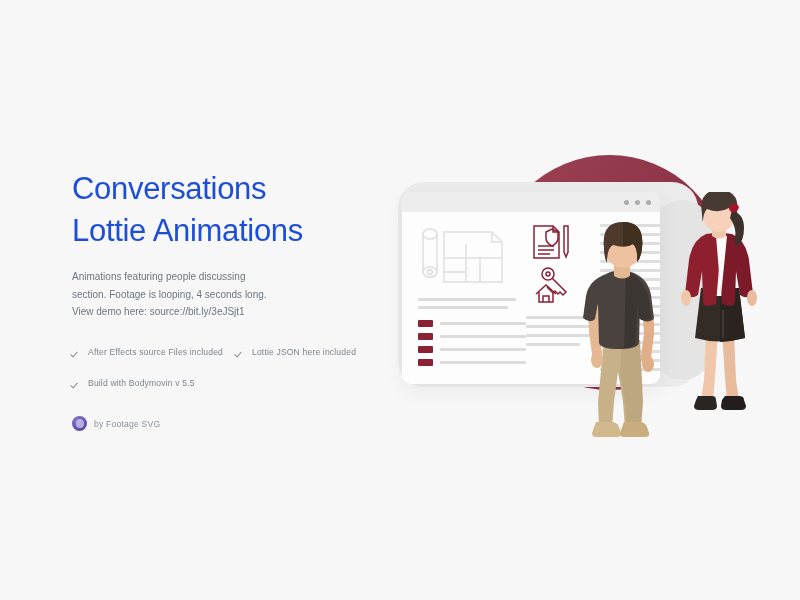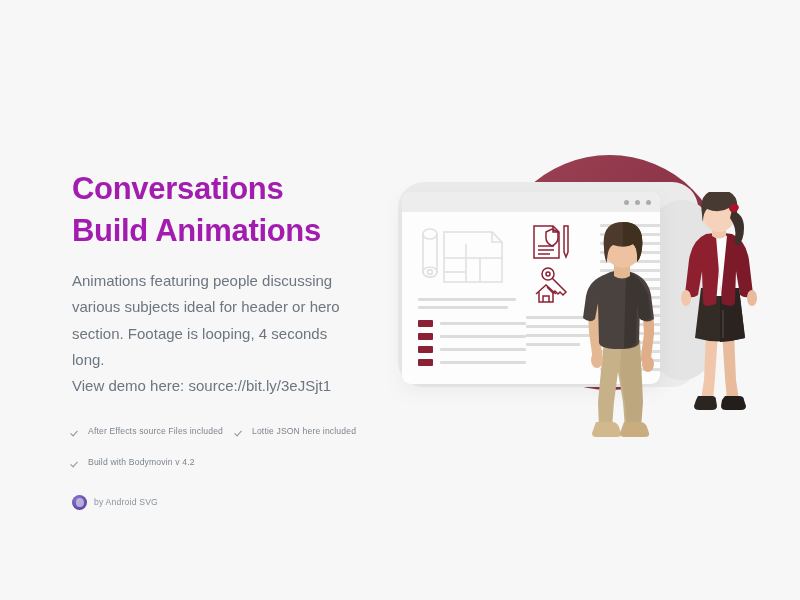--- a/index.html
+++ b/index.html
@@ -9,30 +9,30 @@
     font-family: "Liberation Sans", sans-serif;
     overflow: hidden;
   }
   .stage { position: relative; width: 800px; height: 600px; }
 
   
   .copy { position: absolute; left: 72px; top: 168px; width: 320px; }
 
   .title {
     font-size: 31px;
-    font-weight: 700;
+    font-weight: 400;
     line-height: 1.36;
     letter-spacing: -0.3px;
-    color: #a21caf;
+    color: #1d4ed8;
   }
   .title-line { display: block; white-space: nowrap; }
 
   .desc {
     margin-top: 16px;
-    font-size: 15px;
+    font-size: 10px;
     line-height: 1.74;
     color: #6c7681;
     width: 270px;
   }
   .desc-line { display: block; }
 
   
   .features {
     margin-top: 26px;
     display: grid;
@@ -176,48 +176,47 @@
 </style>
 </head>
 <body>
 
 <div class="stage">
 
   <div class="copy">
 
     <h1 class="title">
       <span class="title-line">Conversations</span>
-      <span class="title-line">Build Animations</span>
+      <span class="title-line">Lottie Animations</span>
     </h1>
 
     <p class="desc">
       <span class="desc-line">Animations featuring people discussing</span>
-      <span class="desc-line">various subjects ideal for header or hero</span>
       <span class="desc-line">section. Footage is looping, 4 seconds long.</span>
       <span class="desc-line">View demo here: source://bit.ly/3eJSjt1</span>
     </p>
 
     <div class="features">
       <div class="feature">
         <span class="check"></span>
         <span class="feature-label">After Effects source Files included</span>
       </div>
       <div class="feature">
         <span class="check"></span>
         <span class="feature-label">Lottie JSON here included</span>
       </div>
       <div class="feature">
         <span class="check"></span>
-        <span class="feature-label">Build with Bodymovin v 4.2</span>
+        <span class="feature-label">Build with Bodymovin v 5.5</span>
       </div>
     </div>
 
     <div class="byline">
       <span class="avatar"></span>
-      <span class="byline-text">by Android SVG</span>
+      <span class="byline-text">by Footage SVG</span>
     </div>
   </div>
 
   <div class="illus">
 
     <div class="maroon-circle shade"></div>
     <div class="gray-blob"></div>
     <div class="gray-blob2"></div>
 
     <div class="window">

